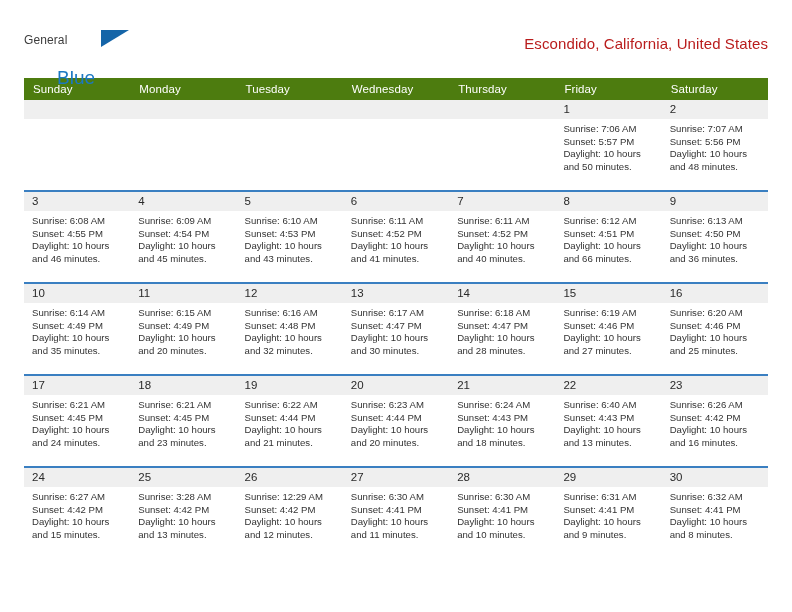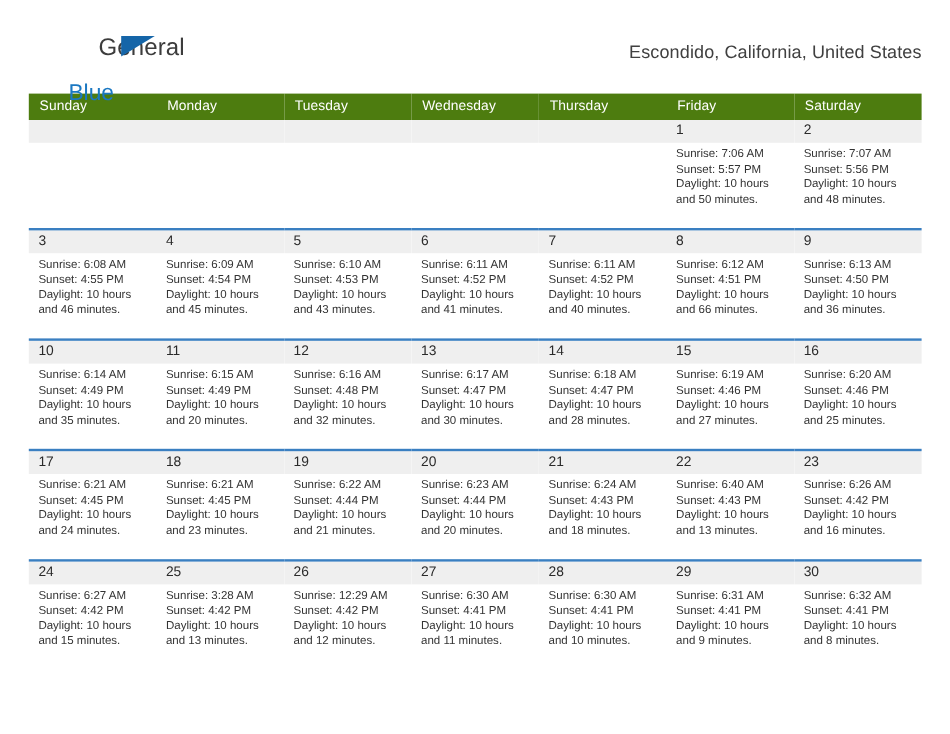--- a/index.html
+++ b/index.html
@@ -30,26 +30,25 @@
     padding-top: 26px;
     height: 78px;
     box-sizing: border-box;
   }
   .brand {
     position: relative;
     width: 130px;
     padding-top: 4px;
   }
   .brand-line1 {
-    font-size: 20px;
+    font-size: 12px;
     color: #3c3c3c;
     letter-spacing: .1px;
     line-height: 20px;
     font-weight: 400;
-    text-align: right;
   }
   .brand-line2 {
     font-size: 19px;
     color: #1b78c2;
     line-height: 19px;
     margin-left: 33px;
     margin-top: 18px;
     font-weight: 400;
   }
   .brand-tri {
@@ -68,21 +67,21 @@
   }
   .cal-title {
     font-size: 29px;
     color: #232323;
     font-weight: 400;
     line-height: 34px;
     letter-spacing: .2px;
   }
   .cal-subtitle {
     font-size: 15px;
-    color: #404040;
+    color: #b91c1c;
     font-weight: 400;
     line-height: 20px;
     margin-top: 8px;
     letter-spacing: .1px;
   }
 
   
   .calendar {
     width: 744px;
     border-collapse: collapse;

